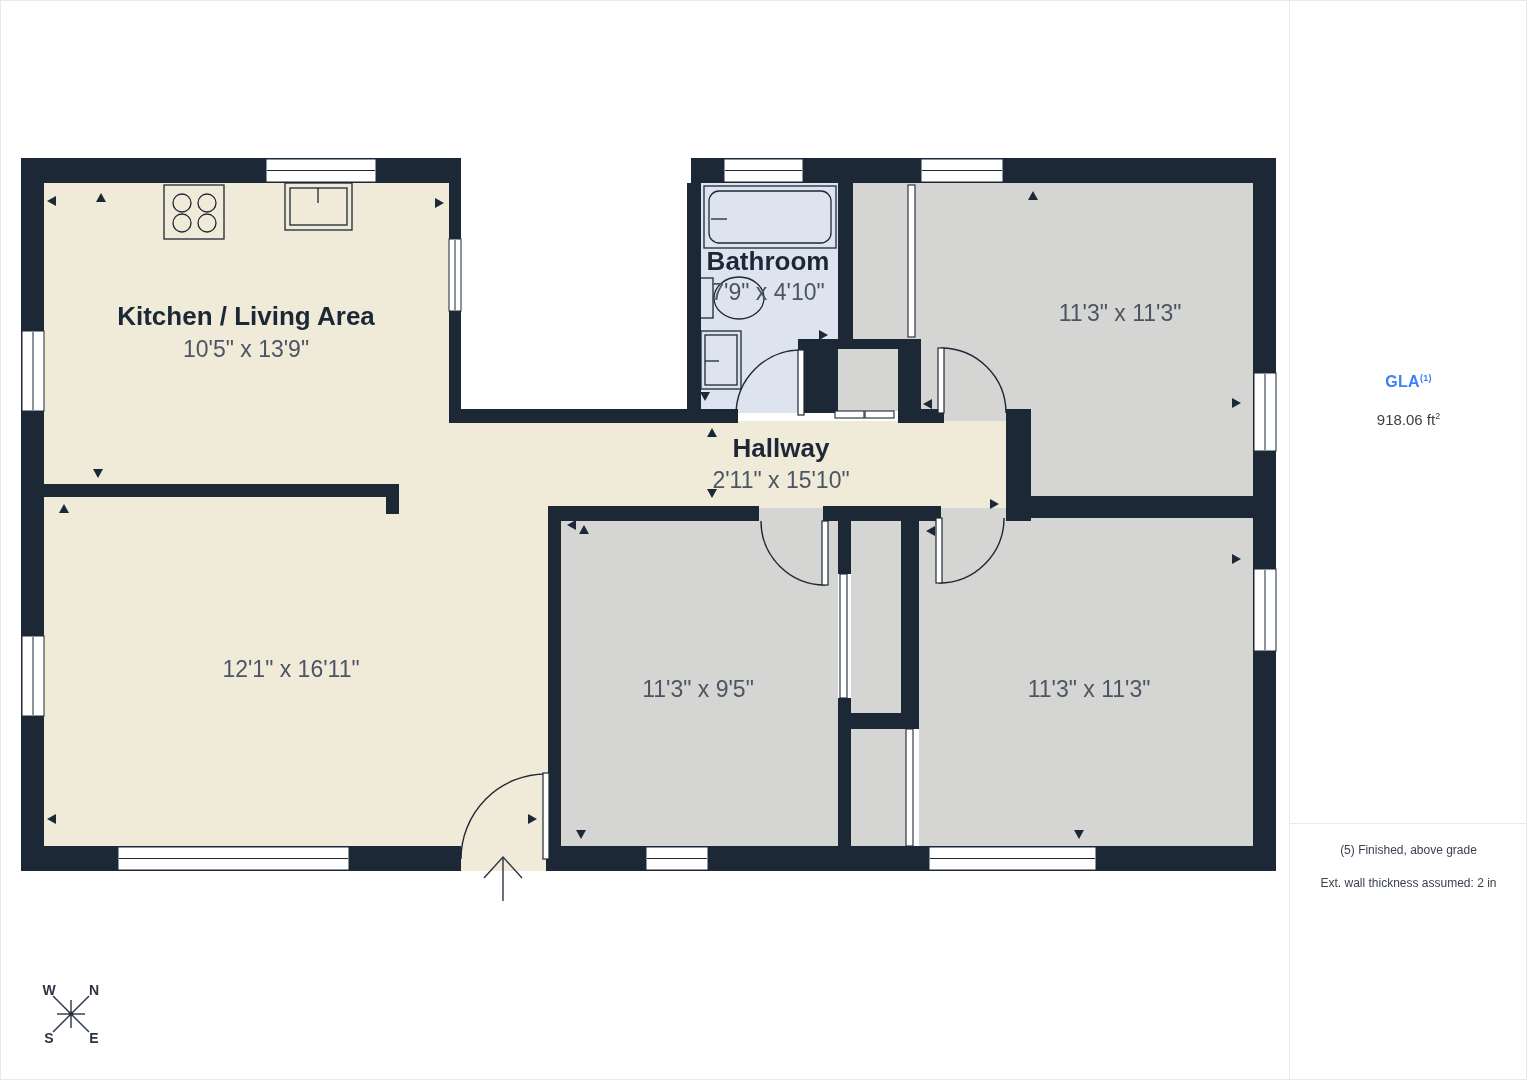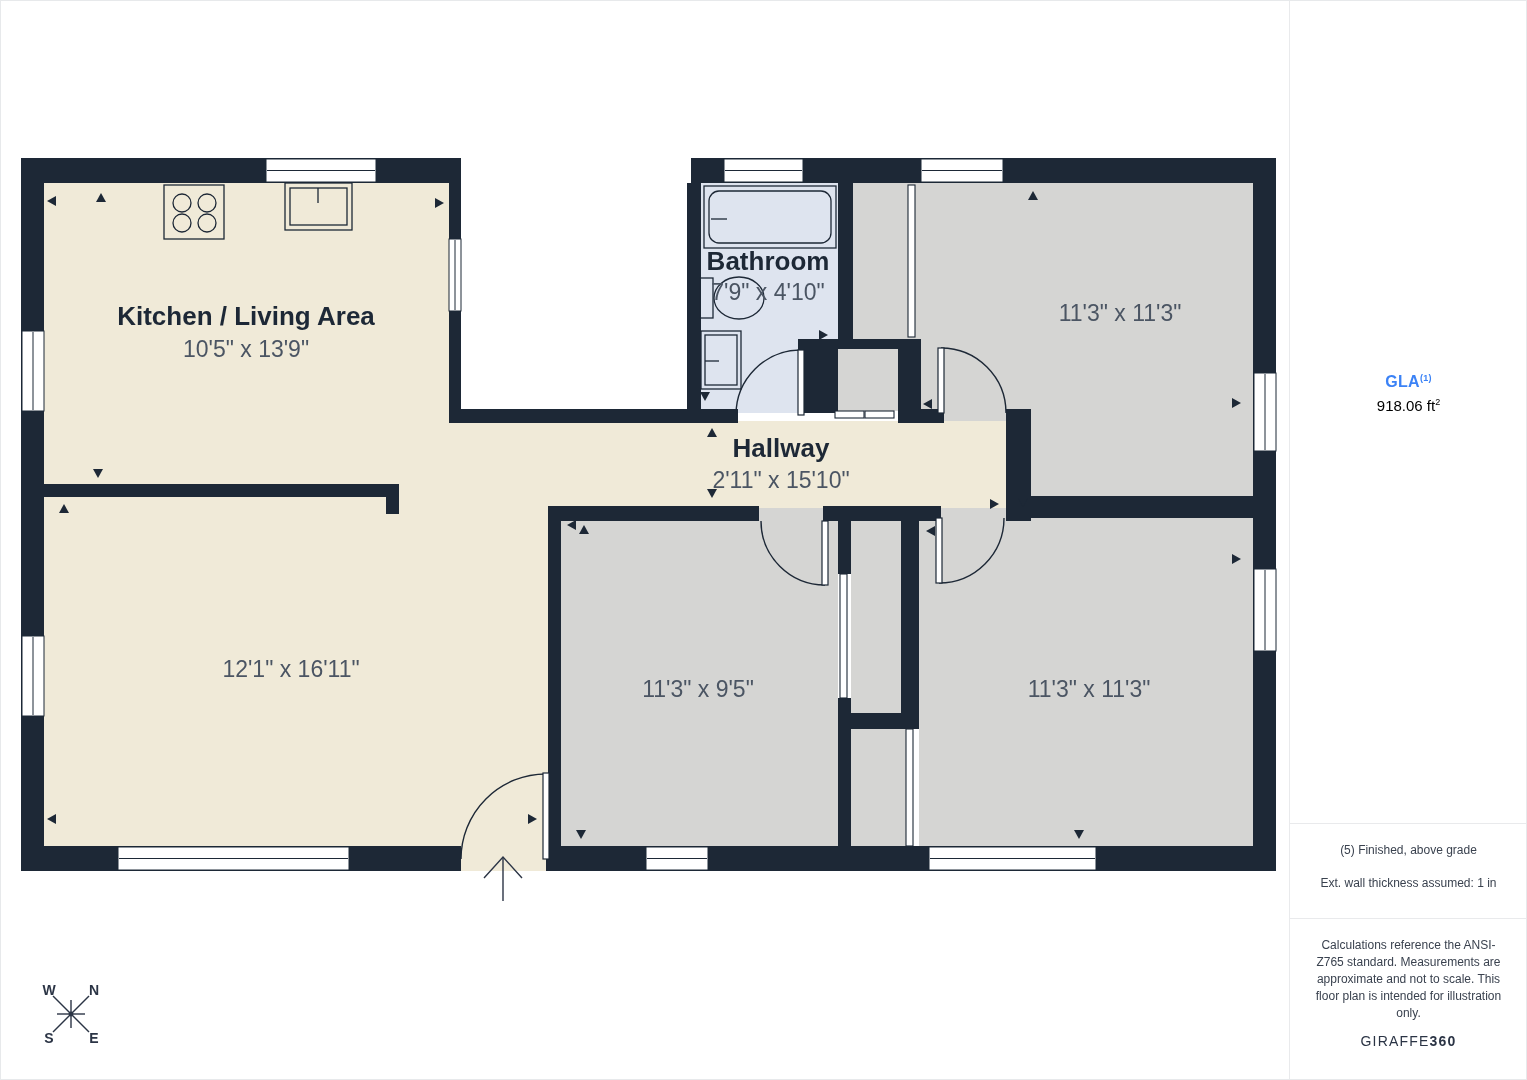--- a/index.html
+++ b/index.html
@@ -32,21 +32,21 @@
   .room-dim{font-family:"Liberation Sans","DejaVu Sans",sans-serif;font-size:23px;font-weight:400;fill:var(--c-text-dimensions);}
   .compass-line{stroke:#2b3445;stroke-width:1.4;}
   .compass-letter{font-size:14px;font-weight:700;fill:#2b3445;}
   .entry-arrow{stroke:#2b3445;stroke-width:1.4;fill:none;}
 
   
   .sidebar{position:absolute;left:1288px;top:0;width:238px;height:1080px;border-left:1px solid var(--c-divider);box-sizing:border-box;}
   .gla-block{position:absolute;top:372px;left:0;width:100%;text-align:center;}
   .gla-title{font-size:16px;font-weight:700;color:#3b82f6;letter-spacing:.3px;}
   .gla-title sup{font-size:9px;font-weight:700;}
-  .gla-value{margin-top:6px;font-size:15px;color:#000000;}
+  .gla-value{margin-top:20px;font-size:15px;color:#404040;}
   .gla-value sup{font-size:9px;}
   .notes-block{position:absolute;top:822px;left:0;width:100%;border-top:1px solid var(--c-divider);box-sizing:border-box;text-align:center;color:#3a424f;}
   .note-line{font-size:12px;margin-top:19px;}
   .legal-block{position:absolute;top:917px;left:0;width:100%;height:163px;border-top:1px solid var(--c-divider);box-sizing:border-box;text-align:center;color:#3a424f;}
   .legal-text{font-size:12px;line-height:1.42;padding:18px 22px 0 22px;}
   .brand{margin-top:11px;font-size:14px;letter-spacing:1.2px;color:#2b3445;}
   .brand .b2{font-weight:700;}
 </style>
 </head>
 <body>
@@ -264,24 +264,18 @@
       <div class="gla-title">
         <span>GLA</span><sup>(1)</sup>
       </div>
       <div class="gla-value">
         <span>918.06 ft</span><sup>2</sup>
       </div>
     </div>
 
     <div class="notes-block">
       <div class="note-line">(5) Finished, above grade</div>
-      <div class="note-line">Ext. wall thickness assumed: 1 in</div>
+      <div class="note-line">Ext. wall thickness assumed: 2 in</div>
     </div>
 
-    <div class="legal-block">
-      <div class="legal-text">Calculations reference the ANSI-Z765 standard. Measurements are approximate and not to scale. This floor plan is intended for illustration only.</div>
-      <div class="brand">
-        <span class="b1">GIRAFFE</span><span class="b2">360</span>
-      </div>
-    </div>
   </div>
 
 </div>
 
 </body></html>

